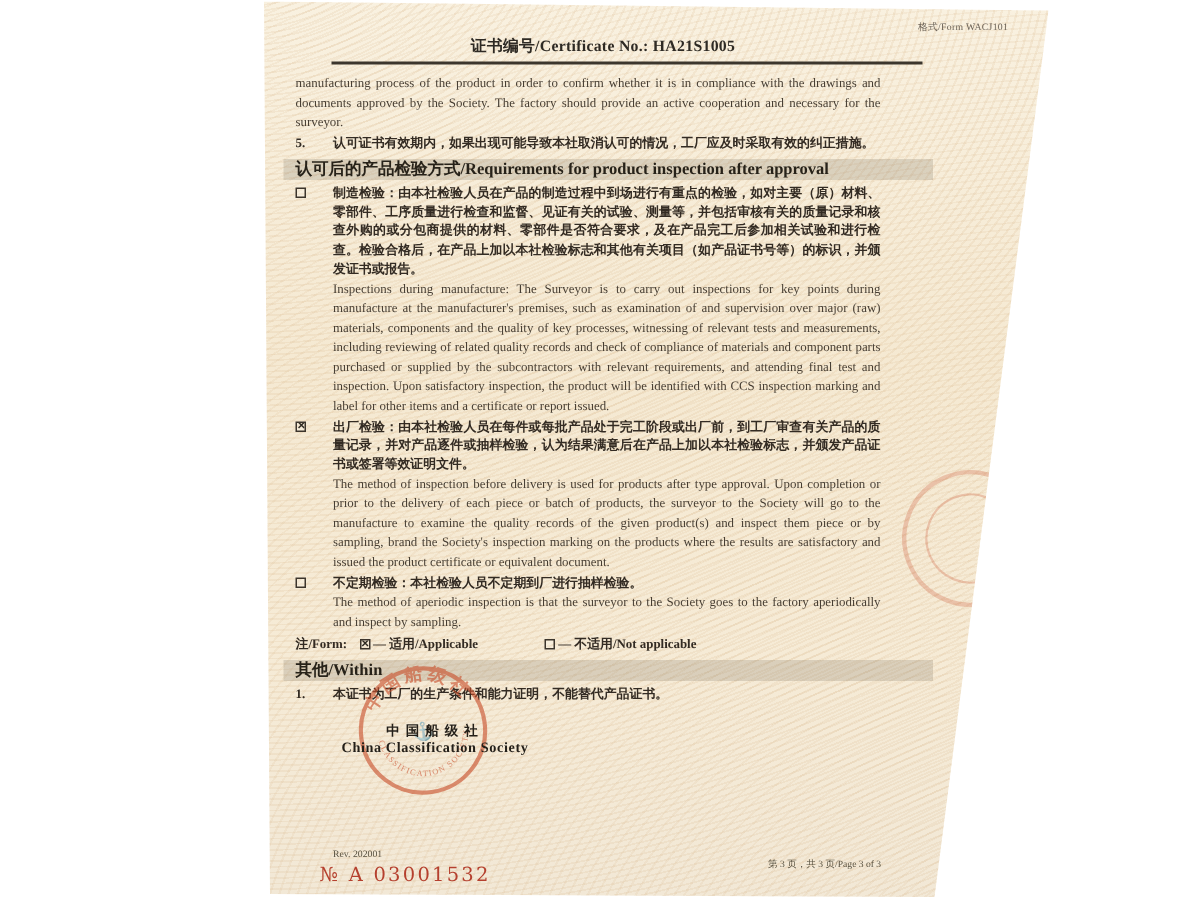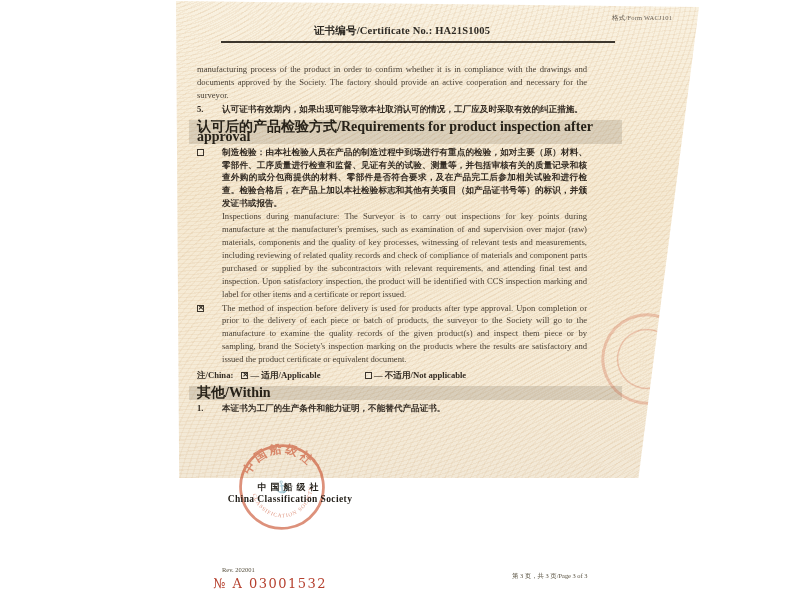--- a/index.html
+++ b/index.html
@@ -1,61 +1,61 @@
 <!DOCTYPE html>
 <html><head>
 <meta charset="utf-8">
 <style>
   html,body{margin:0;padding:0;}
   body{
     width:800px;height:600px;background:#ffffff;overflow:hidden;position:relative;
     font-family:"Liberation Serif","DejaVu Serif",serif;
   }
   .paper{
-    position:absolute;left:0;top:0;width:800px;height:478px;
+    position:absolute;left:0;top:0;width:800px;height:600px;
     clip-path:polygon(176px 1px, 699px 7px, 623px 598px, 180px 596px);
     background:
       repeating-radial-gradient(1200px 900px at 20% -10%, rgba(203,158,104,0.12) 0 1.5px, rgba(203,158,104,0) 1.5px 5px),
       repeating-radial-gradient(1400px 1000px at 95% 115%, rgba(203,158,104,0.10) 0 1.5px, rgba(203,158,104,0) 1.5px 6px),
       linear-gradient(#f9f1e0,#f5e9d2 40%,#f6ebd6 72%,#f2e8d6);
   }
   .form-code{
     position:absolute;left:612px;top:14px;width:80px;
     font-size:6.5px;color:#6a6156;letter-spacing:.2px;
   }
   .cert-header{
     position:absolute;left:200px;top:24px;width:404px;text-align:center;
     font-size:10.5px;font-weight:bold;color:#2e2a24;letter-spacing:.2px;
   }
   .header-rule{
     position:absolute;left:221px;top:41px;width:394px;height:1.5px;background:#3c362d;
   }
   .content{
-    position:absolute;left:197px;top:63px;width:390px;
+    position:absolute;left:197px;top:49px;width:390px;
     font-size:8.6px;line-height:12.9px;color:#433a2f;
   }
   .content p{margin:0;text-align:justify;}
   .zh{color:#332b23;font-weight:600;}
   .en{color:#473e33;}
   .cont{margin-left:25px;}
   .item{position:relative;margin-top:1px;}
   .item .marker{
     position:absolute;left:0;top:0;width:22px;color:#332b23;font-weight:600;
   }
   .item .body{margin-left:25px;}
   .cbx{
     display:inline-block;width:7px;height:7px;border:1px solid #3c352c;
     vertical-align:-1px;text-align:center;line-height:6px;font-size:7px;color:#2f2a22;
     box-sizing:border-box;overflow:hidden;background:rgba(255,255,255,0.15);
   }
   .cbx span{display:block;margin-top:-1px;}
   .secbar{
     margin:4px 15px 2px -8px;width:433px;box-sizing:border-box;
     padding:2px 4px 2px 8px;background:rgba(118,108,92,0.22);
-    font-weight:bold;color:#272219;font-size:14px;line-height:10px;
+    font-weight:bold;color:#272219;font-size:11px;line-height:10px;
   }
   .noteline{
     margin-top:3px;color:#332b23;font-weight:600;
   }
   .noteline .seg{margin-right:6px;}
   .noteline .gap{display:inline-block;width:34px;}
   .sig-zh{
     position:absolute;left:180px;top:481px;width:220px;text-align:center;
     font-size:9px;font-weight:bold;color:#231f19;letter-spacing:4px;
   }
@@ -109,27 +109,35 @@
       <span class="marker"><span class="cbx"><span></span></span></span>
       <div class="body">
         <p class="zh">制造检验：由本社检验人员在产品的制造过程中到场进行有重点的检验，如对主要（原）材料、零部件、工序质量进行检查和监督、见证有关的试验、测量等，并包括审核有关的质量记录和核查外购的或分包商提供的材料、零部件是否符合要求，及在产品完工后参加相关试验和进行检查。检验合格后，在产品上加以本社检验标志和其他有关项目（如产品证书号等）的标识，并颁发证书或报告。</p>
         <p class="en">Inspections during manufacture: The Surveyor is to carry out inspections for key points during manufacture at the manufacturer's premises, such as examination of and supervision over major (raw) materials, components and the quality of key processes, witnessing of relevant tests and measurements, including reviewing of related quality records and check of compliance of materials and component parts purchased or supplied by the subcontractors with relevant requirements, and attending final test and inspection. Upon satisfactory inspection, the product will be identified with CCS inspection marking and label for other items and a certificate or report issued.</p>
       </div>
     </div>
 
     <div class="item">
       <span class="marker"><span class="cbx"><span>✕</span></span></span>
       <div class="body">
+        <p class="zh">出厂检验：由本社检验人员在每件或每批产品处于完工阶段或出厂前，到工厂审查有关产品的质量记录，并对产品逐件或抽样检验，认为结果满意后在产品上加以本社检验标志，并颁发产品证书或签署等效证明文件。</p>
         <p class="en">The method of inspection before delivery is used for products after type approval. Upon completion or prior to the delivery of each piece or batch of products, the surveyor to the Society will go to the manufacture to examine the quality records of the given product(s) and inspect them piece or by sampling, brand the Society's inspection marking on the products where the results are satisfactory and issued the product certificate or equivalent document.</p>
       </div>
     </div>
 
+    <div class="item">
+      <span class="marker"><span class="cbx"><span></span></span></span>
+      <div class="body">
+        <p class="zh">不定期检验：本社检验人员不定期到厂进行抽样检验。</p>
+        <p class="en">The method of aperiodic inspection is that the surveyor to the Society goes to the factory aperiodically and inspect by sampling.</p>
+      </div>
+    </div>
 
     <div class="noteline">
-      <span class="seg">注/China:</span>
+      <span class="seg">注/Form:</span>
       <span class="cbx"><span>✕</span></span>
       <span class="seg">— 适用/Applicable</span>
       <span class="gap"></span>
       <span class="cbx"><span></span></span>
       <span class="seg">— 不适用/Not applicable</span>
     </div>
 
     <div class="secbar">其他/Within</div>
 
     <div class="item">

